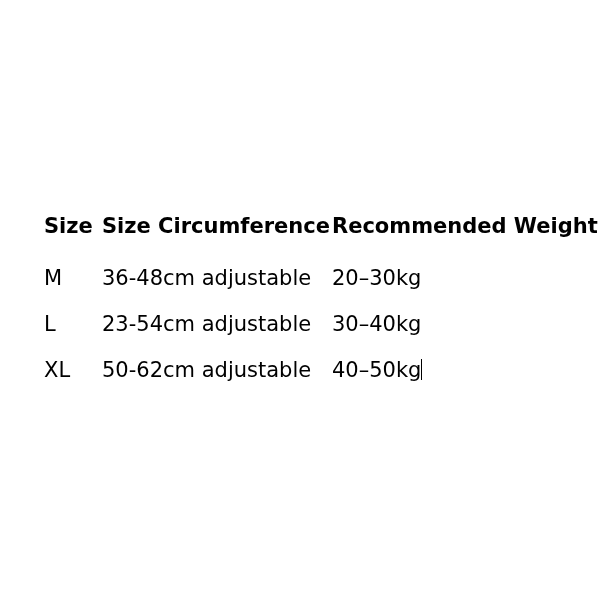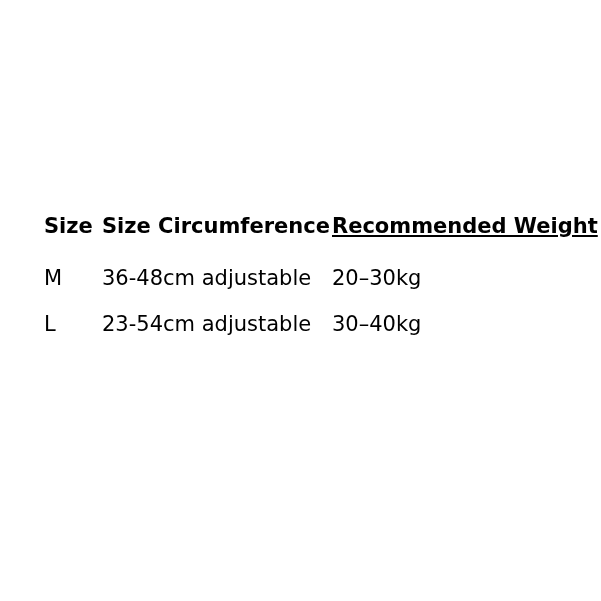--- a/index.html
+++ b/index.html
@@ -42,21 +42,20 @@
   .col-size {
     width: 58px;
     padding-right: 0px;
   }
   .col-neck {
     width: 230px;
     padding-right: 0px;
   }
   .col-weight {
     width: 240px;
-    text-decoration: underline;
   }
   .cell-indent-size {
     padding-left: 1px;
   }
   .cell-indent-neck {
     padding-left: 0px;
     margin-left: 20px;
   }
   .caret {
     display: inline-block;
@@ -84,16 +83,21 @@
       <tr>
         <td class="cell-indent-size">M</td>
         <td class="cell-indent-neck">36-48cm adjustable</td>
         <td>20–30kg</td>
       </tr>
       <tr>
         <td class="cell-indent-size">L</td>
         <td class="cell-indent-neck">23-54cm adjustable</td>
         <td>30–40kg</td>
       </tr>
+      <tr>
+        <td class="cell-indent-size">XL</td>
+        <td class="cell-indent-neck">50-62cm adjustable</td>
+        <td><span>40–50kg</span><span class="caret"></span></td>
+      </tr>
     </tbody>
   </table>
 
 </div>
 
 </body></html>

